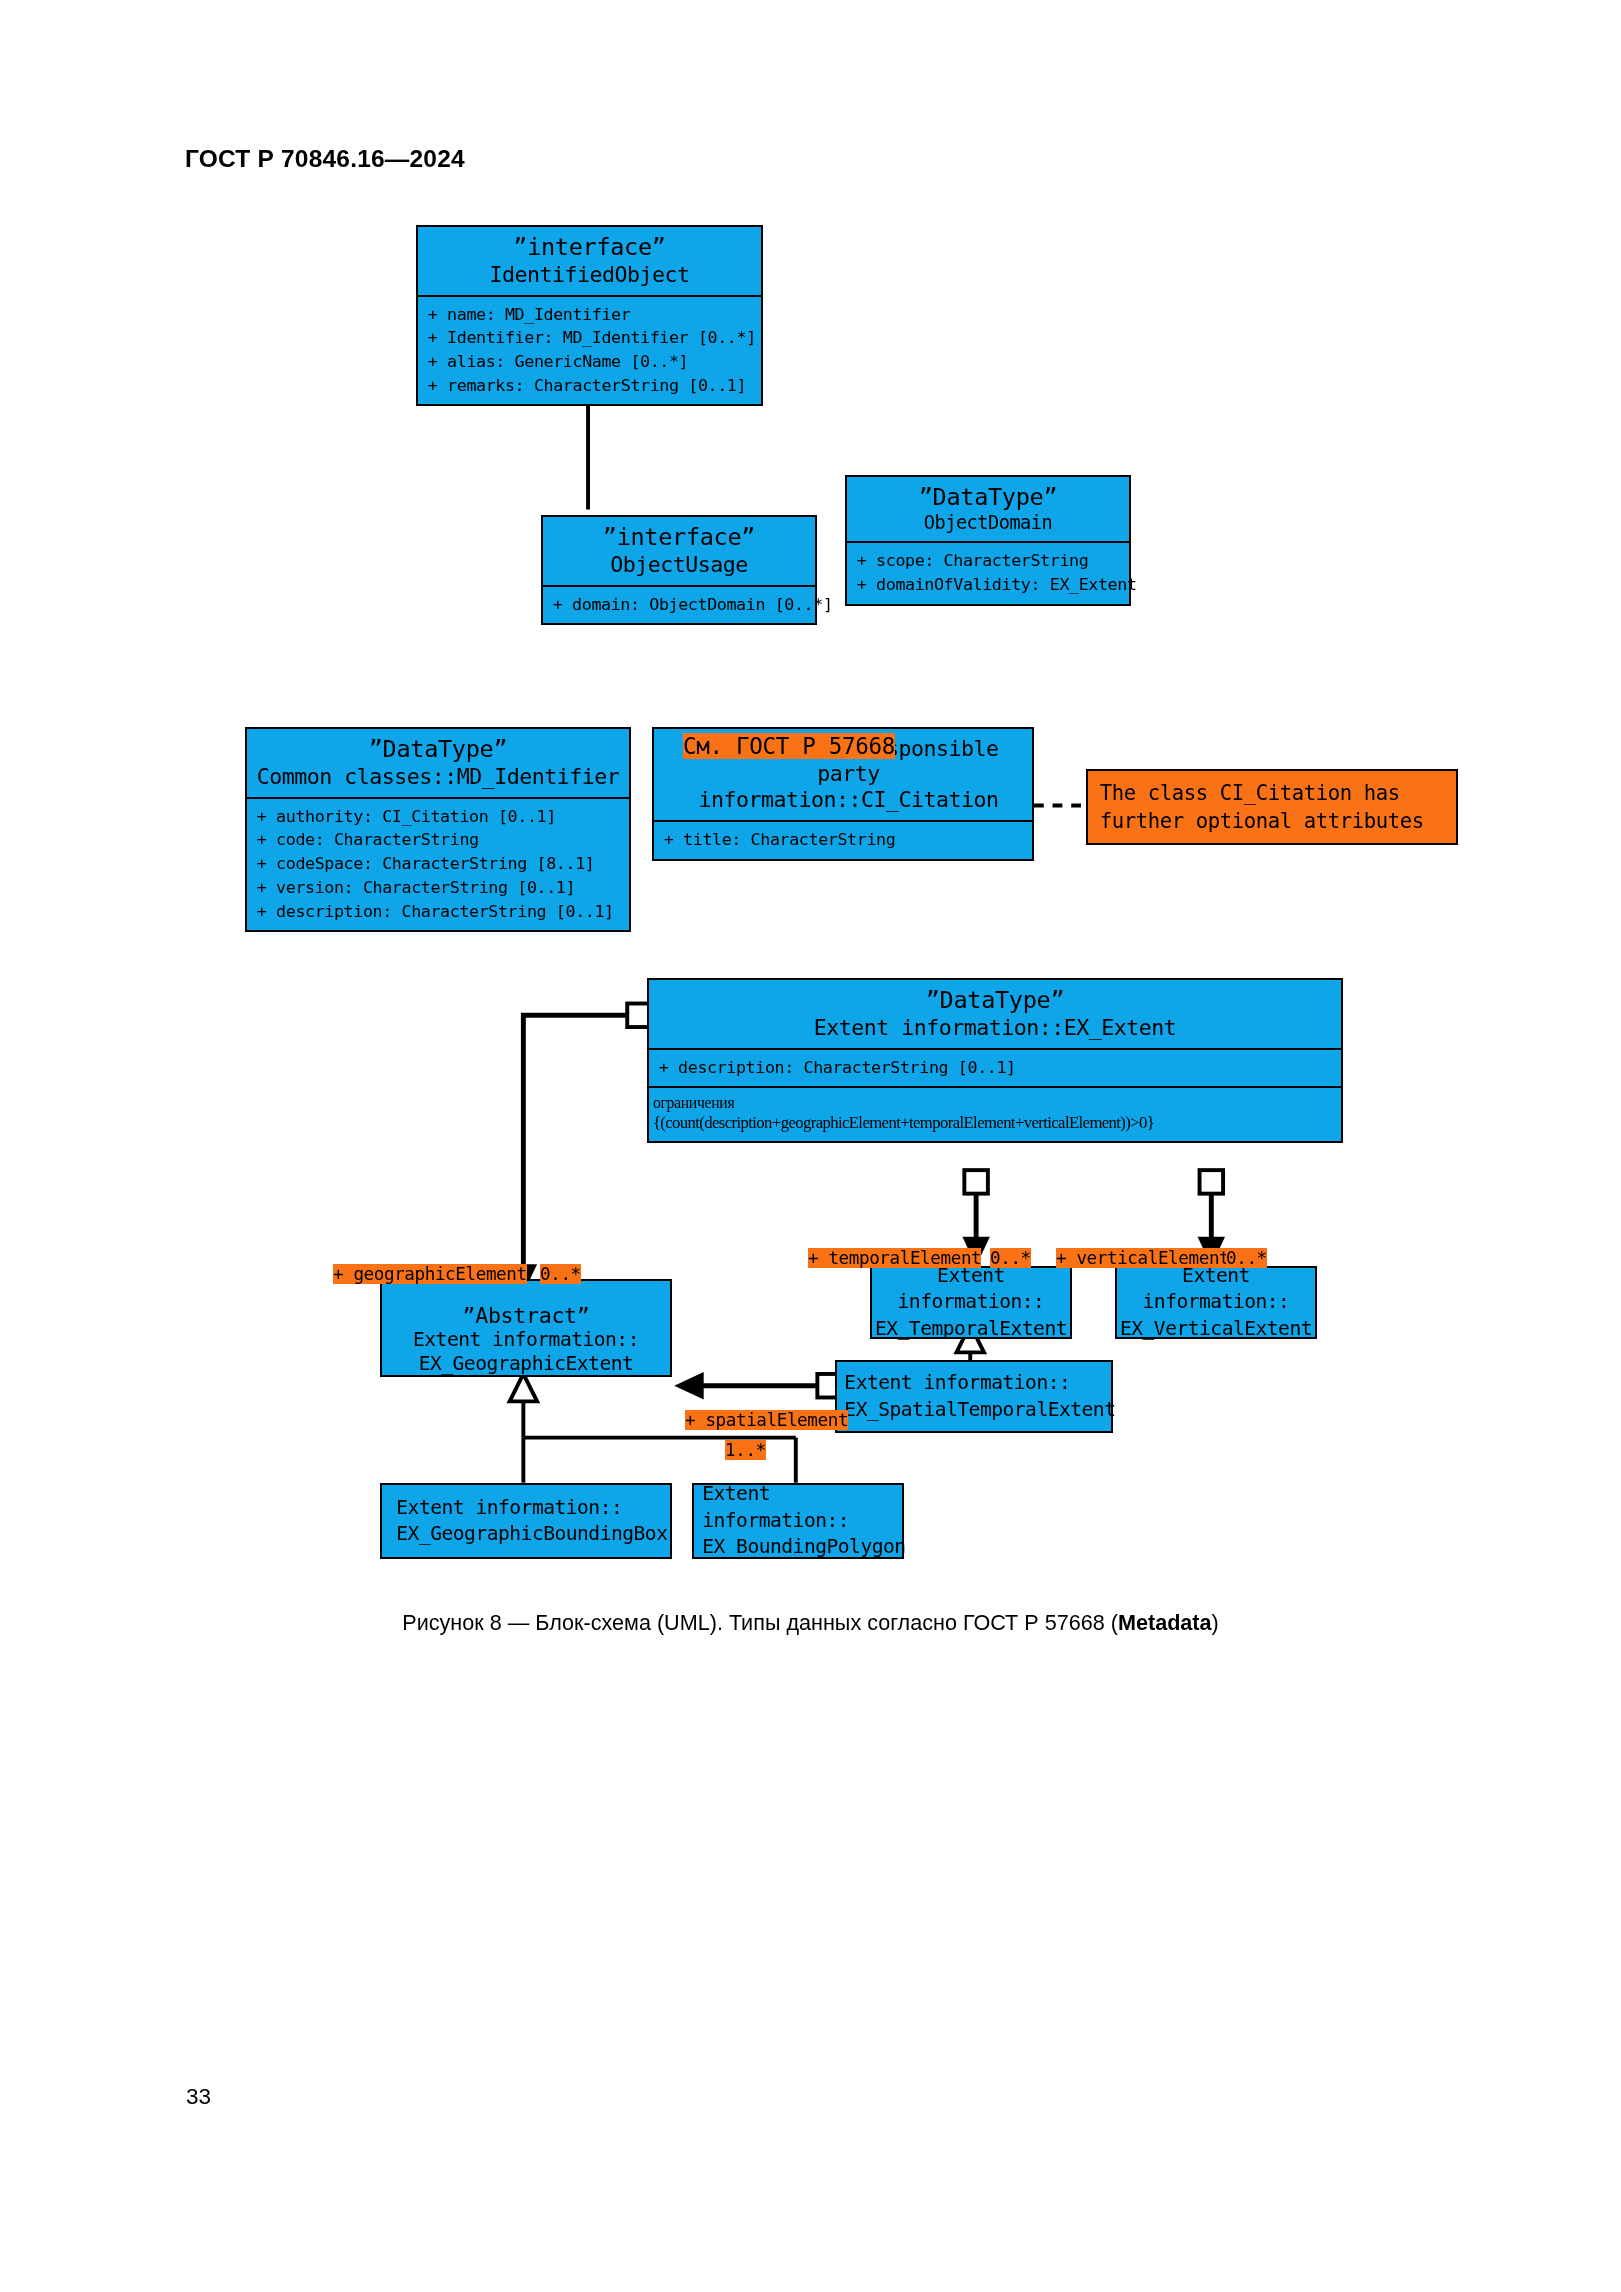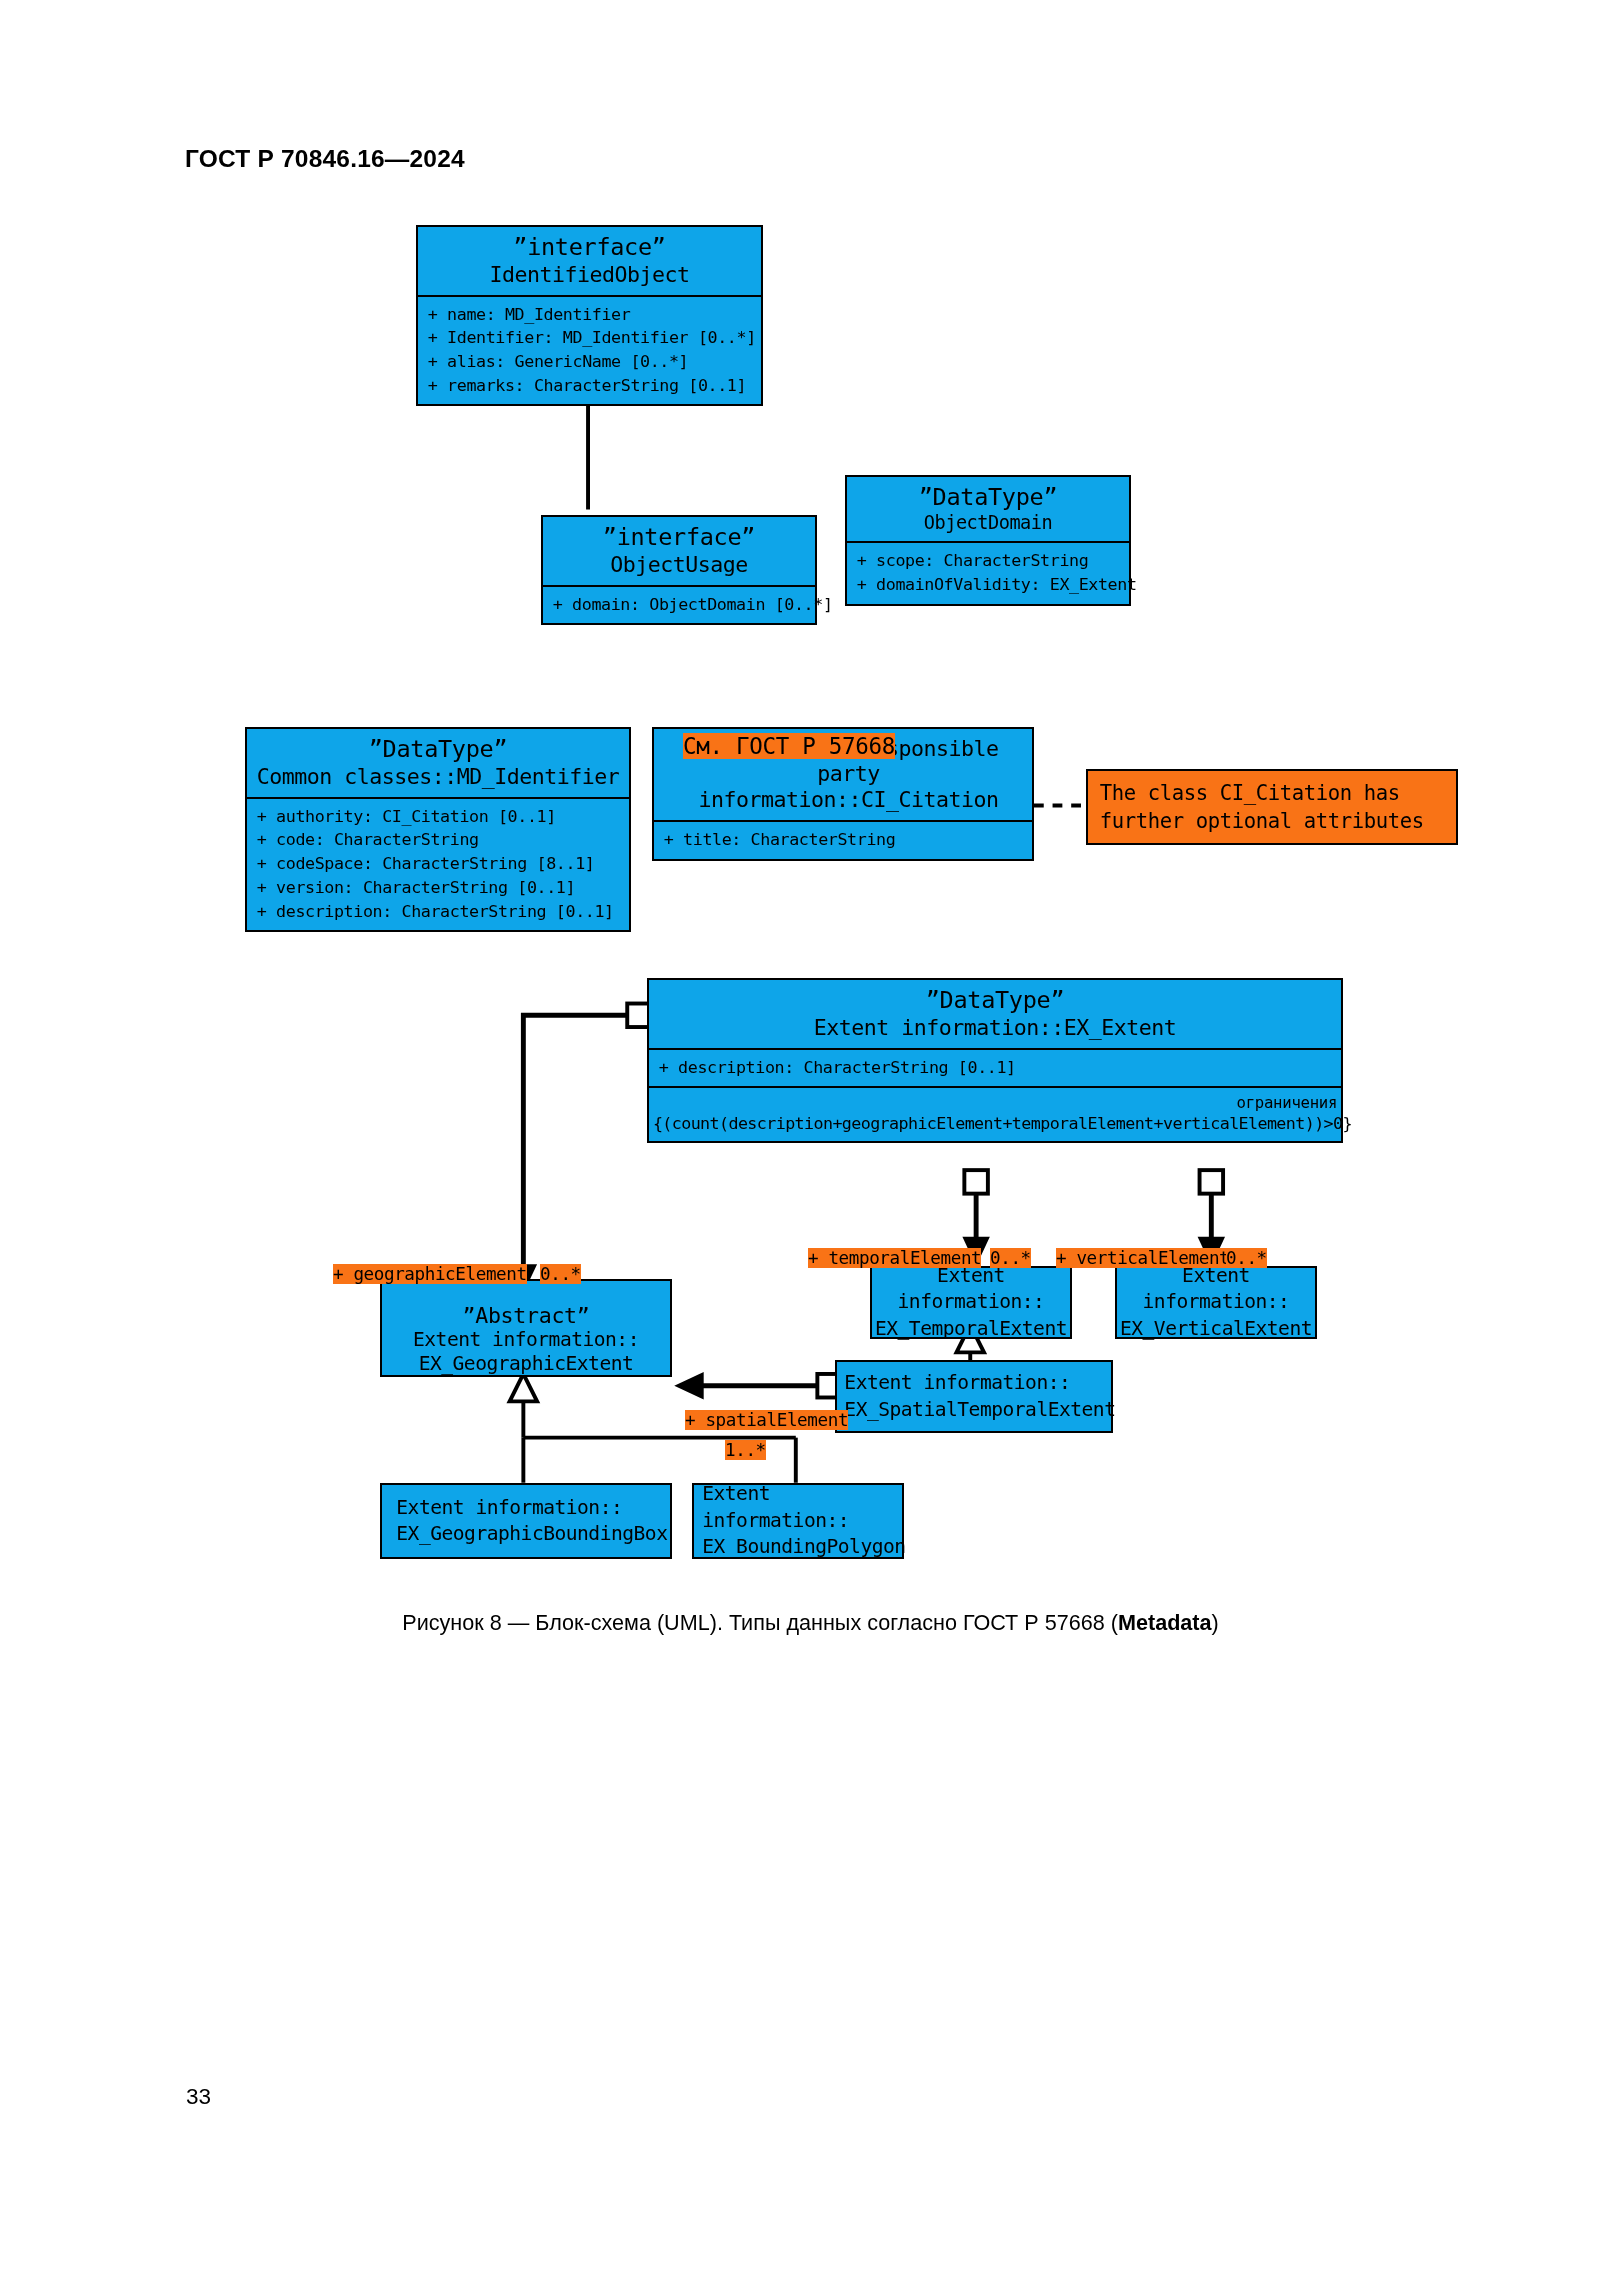--- a/index.html
+++ b/index.html
@@ -55,21 +55,22 @@
   .uml-compartment{
     border-top:2.9px solid #000;
     padding:5.9px 9.8px 6.9px 9.8px;
   }
   .uml-compartment .attr{
     font-size:16.7px;line-height:1.42;white-space:nowrap;letter-spacing:-0.4px;
   }
   .uml-constraint{
     border-top:2.9px solid #000;
     padding:4.9px 3.9px 6.9px 3.9px;
-    text-align:right;
+    text-align:left;
+    font-family:Liberation Serif, serif;
   }
   .uml-constraint .ctitle{font-size:15.7px;line-height:1.25;letter-spacing:-0.3px;}
   .uml-constraint .cbody{font-size:16.7px;line-height:1.25;letter-spacing:-0.6px;white-space:nowrap;}
 
   
   .uml-simple{
     display:flex;align-items:center;justify-content:center;
     text-align:center;
   }
   .uml-simple .line{display:block;font-size:19.6px;line-height:1.35;letter-spacing:-0.5px;}

